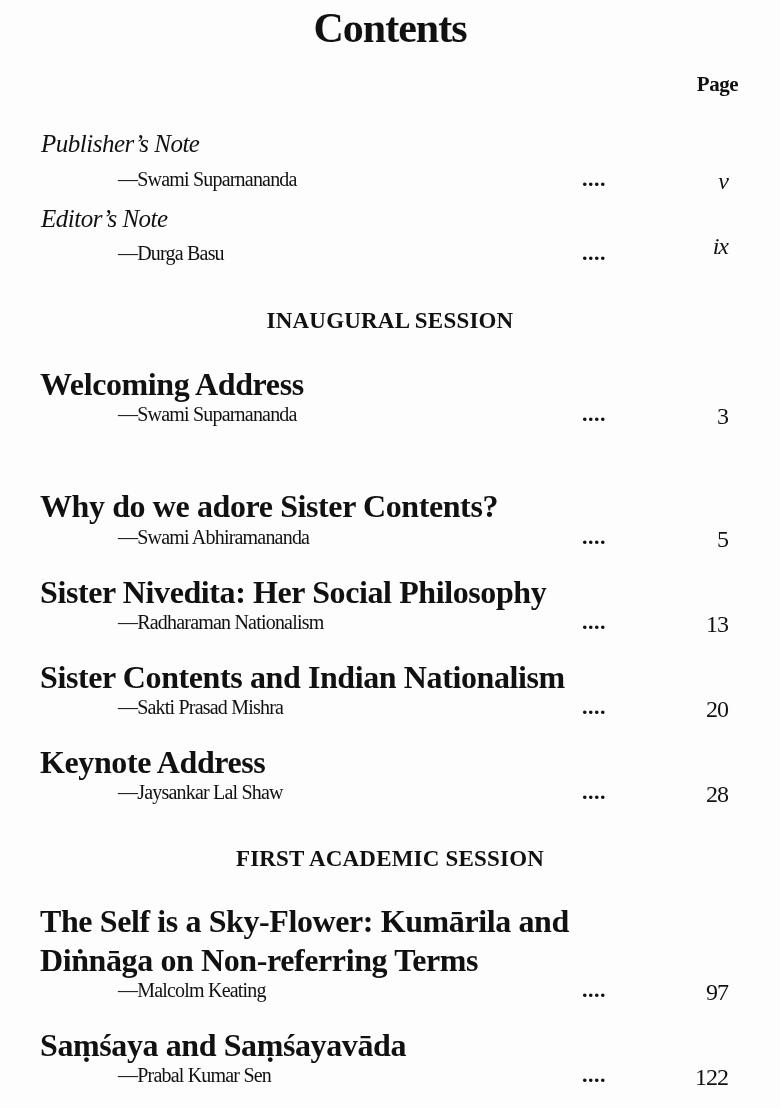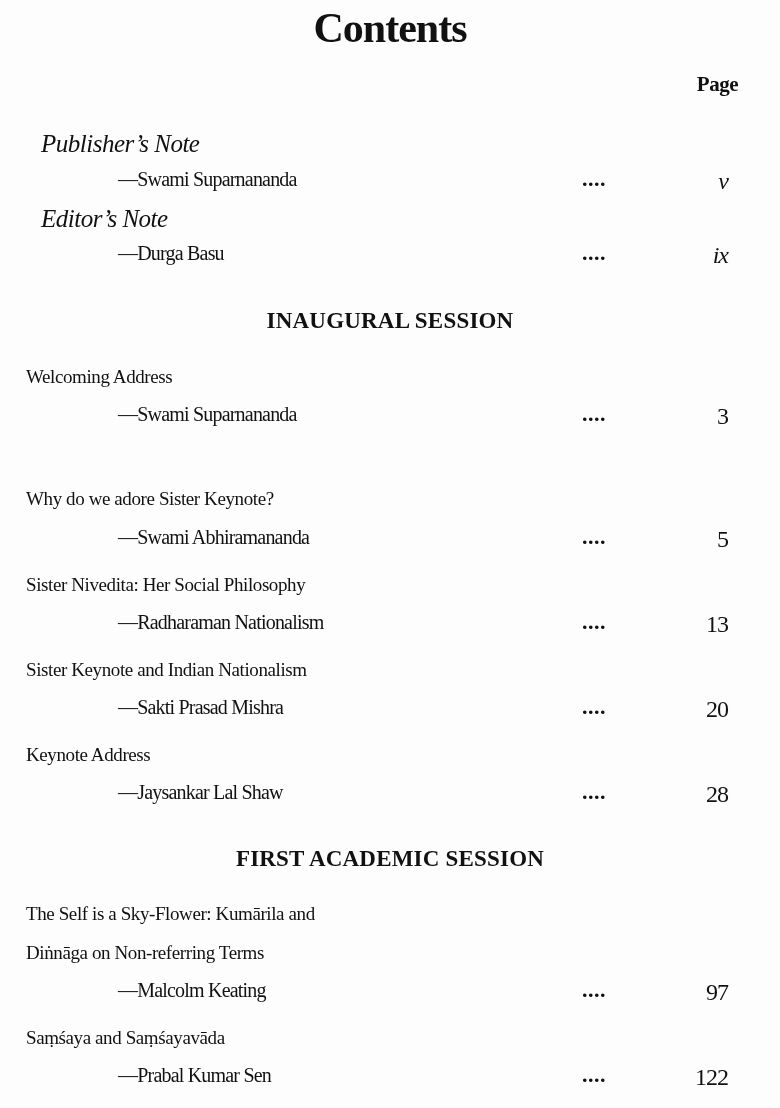--- a/index.html
+++ b/index.html
@@ -4,21 +4,21 @@
 <style>
   html, body { margin: 0; padding: 0; }
   body {
     width: 780px; height: 1108px; background: #fdfdfd; position: relative; overflow: hidden;
     font-family: "Liberation Serif", "DejaVu Serif", serif; color: #111;
   }
   .abs { position: absolute; white-space: nowrap; }
   .title { left: 0; width: 780px; text-align: center; top: 4px; font-size: 42px; font-weight: bold; letter-spacing: -1px; }
   .page-head { right: 42px; top: 72px; font-size: 21px; font-weight: bold; letter-spacing: -0.5px; }
   .italic-title { left: 41px; font-size: 25px; font-style: italic; letter-spacing: -0.5px; }
-  .bold-title { left: 26px; font-size: 19px; font-weight: normal; letter-spacing: -0.4px; }
+  .bold-title { left: 40px; font-size: 32px; font-weight: bold; letter-spacing: -0.4px; }
   .author { left: 118px; font-size: 20px; letter-spacing: -0.8px; }
   .dots { left: 582px; font-size: 22px; font-weight: bold; letter-spacing: 0.5px; }
   .pnum { right: 52px; font-size: 24px; text-align: right; letter-spacing: -1px; }
   .pnum.italic { font-style: italic; }
   .session { left: 0; width: 780px; text-align: center; font-size: 23px; font-weight: bold; letter-spacing: 0.2px; }
 </style>
 </head>
 <body>
 
 <div>
@@ -30,48 +30,48 @@
     <div class="abs italic-title" style="top:130px">Publisher’s Note</div>
     <div class="abs author" style="top:168px">—Swami Suparnananda</div>
     <div class="abs dots" style="top:166px">....</div>
     <div class="abs pnum italic" style="top:168px">v</div>
   </div>
 
   <div>
     <div class="abs italic-title" style="top:205px">Editor’s Note</div>
     <div class="abs author" style="top:242px">—Durga Basu</div>
     <div class="abs dots" style="top:240px">....</div>
-    <div class="abs pnum italic" style="top:242px">ix</div>
+    <div class="abs pnum italic" style="top:233px">ix</div>
   </div>
 
   <div class="abs session" style="top:308px">INAUGURAL SESSION</div>
 
   <div>
     <div class="abs bold-title" style="top:366px">Welcoming Address</div>
     <div class="abs author" style="top:403px">—Swami Suparnananda</div>
     <div class="abs dots" style="top:401px">....</div>
     <div class="abs pnum" style="top:403px">3</div>
   </div>
 
   <div>
-    <div class="abs bold-title" style="top:488px">Why do we adore Sister Keynote?</div>
+    <div class="abs bold-title" style="top:488px">Why do we adore Sister Contents?</div>
     <div class="abs author" style="top:526px">—Swami Abhiramananda</div>
     <div class="abs dots" style="top:524px">....</div>
     <div class="abs pnum" style="top:526px">5</div>
   </div>
 
   <div>
     <div class="abs bold-title" style="top:574px">Sister Nivedita: Her Social Philosophy</div>
     <div class="abs author" style="top:611px">—Radharaman Nationalism</div>
     <div class="abs dots" style="top:609px">....</div>
     <div class="abs pnum" style="top:611px">13</div>
   </div>
 
   <div>
-    <div class="abs bold-title" style="top:659px">Sister Keynote and Indian Nationalism</div>
+    <div class="abs bold-title" style="top:659px">Sister Contents and Indian Nationalism</div>
     <div class="abs author" style="top:696px">—Sakti Prasad Mishra</div>
     <div class="abs dots" style="top:694px">....</div>
     <div class="abs pnum" style="top:696px">20</div>
   </div>
 
   <div>
     <div class="abs bold-title" style="top:744px">Keynote Address</div>
     <div class="abs author" style="top:781px">—Jaysankar Lal Shaw</div>
     <div class="abs dots" style="top:779px">....</div>
     <div class="abs pnum" style="top:781px">28</div>

